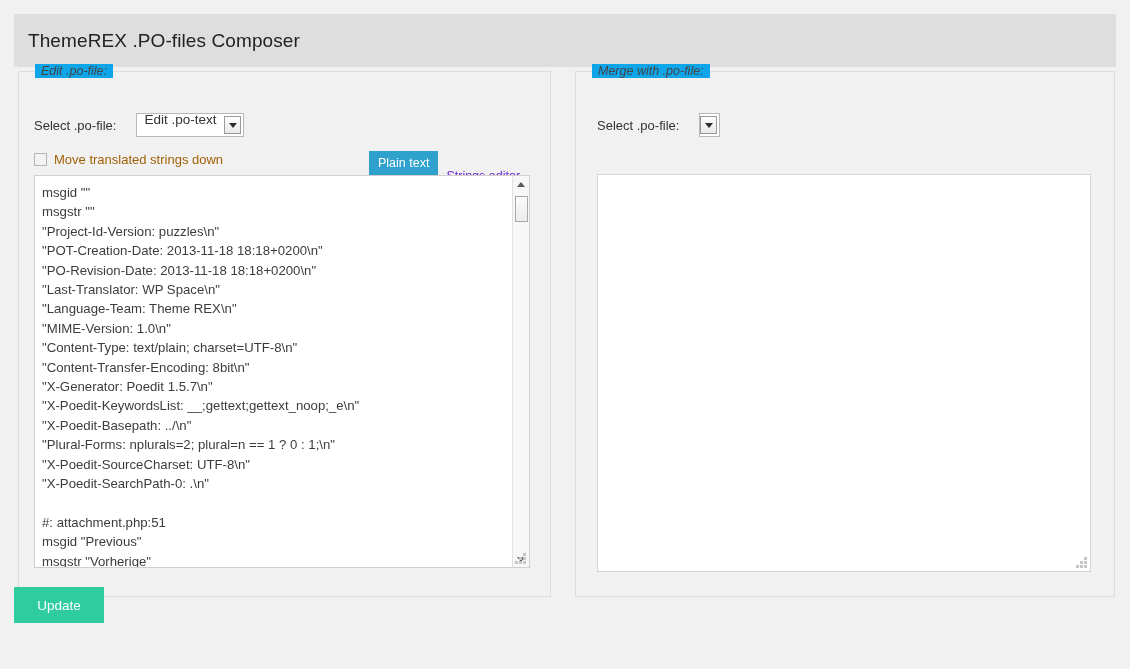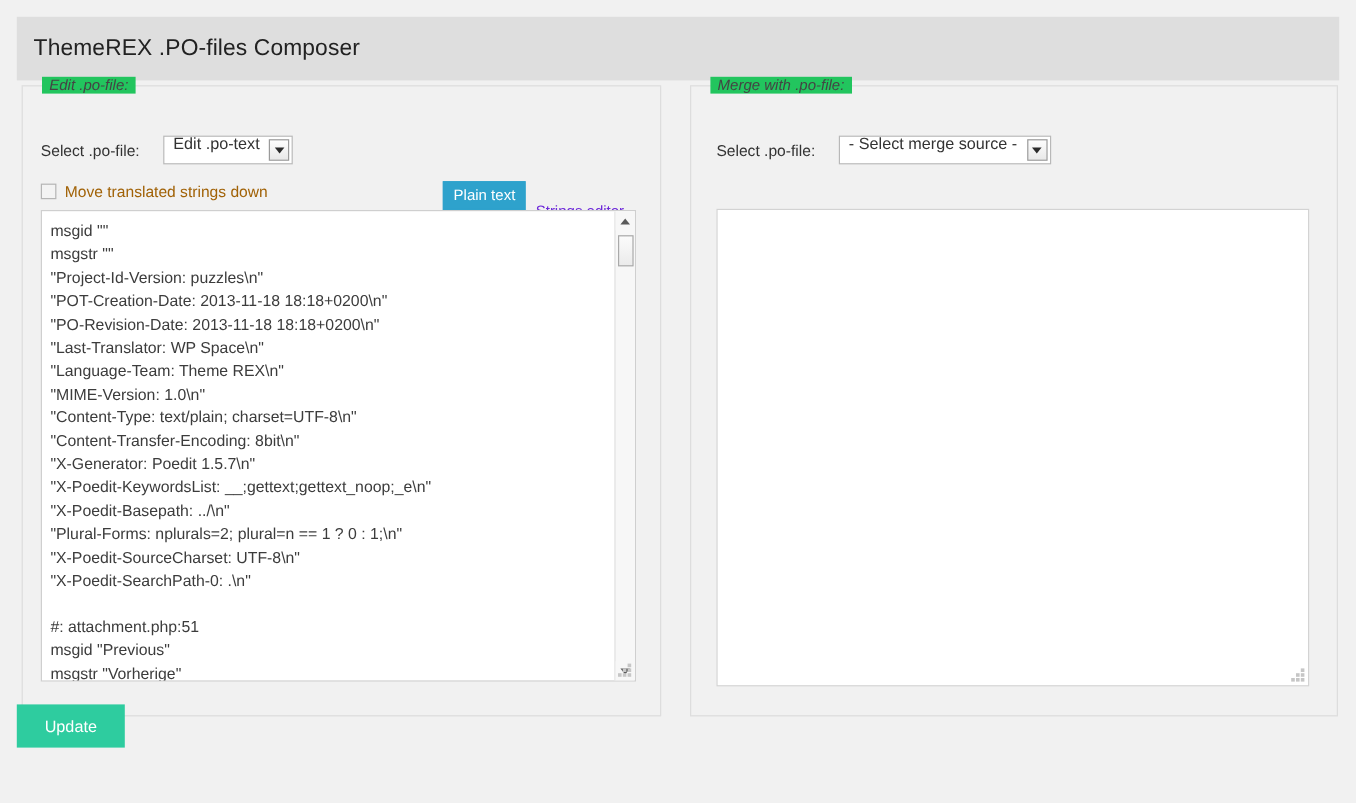--- a/index.html
+++ b/index.html
@@ -42,21 +42,21 @@
   .fieldset {
     position: absolute;
     border: 1px solid #dddddd;
     background: transparent;
     box-sizing: border-box;
   }
   .fieldset > .legend {
     position: absolute;
     top: -8px;
     left: 16px;
-    background: #22c55e;
+    background: #0ea5e9;
     padding: 0 6px;
     font-style: italic;
     font-size: 12.5px;
     color: #444444;
     white-space: nowrap;
   }
 
   #edit-fieldset {
     left: 18px;
     top: 71px;
@@ -388,21 +388,20 @@
   </div>
 </div>
 
 <div class="fieldset" id="merge-fieldset">
   <span class="legend">Merge with .po-file:</span>
 </div>
 
 <div class="select-row" style="left:597px; top:113px;">
   <span class="field-label">Select .po-file:</span>
   <span class="fauxselect">
-    <span class="sel-value">- Select merge source -</span>
     <span class="sel-arrow">
         <span class="tri"></span>
       </span>
   </span>
 </div>
 
 <div class="merge-box">
   <div class="merge-text"></div>
   <div class="grip">
     <i class="g1"></i>

